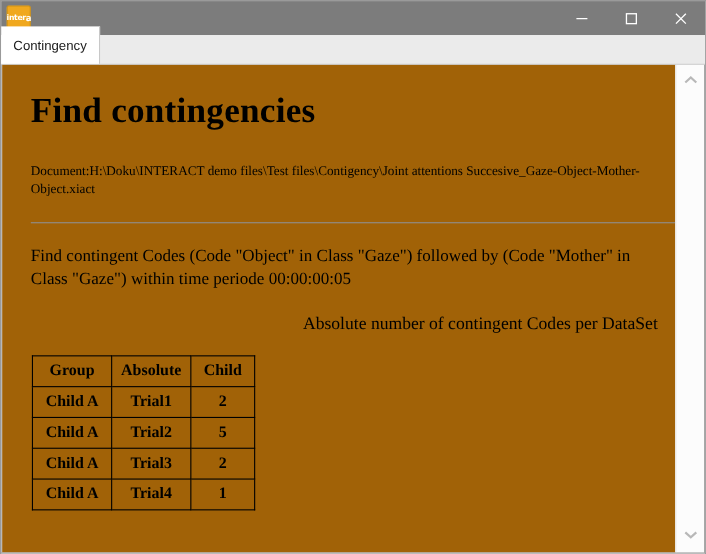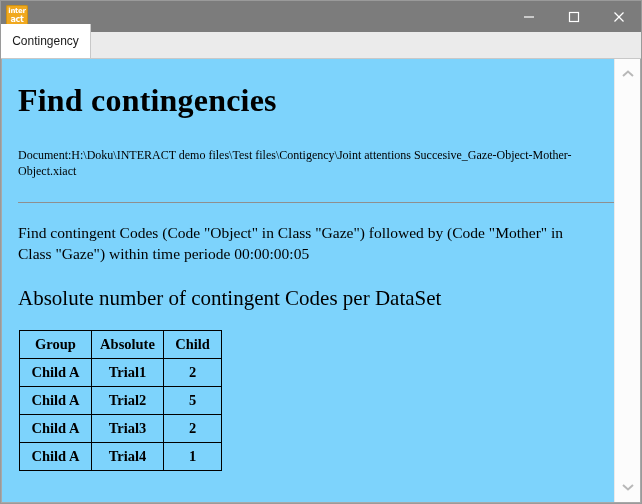--- a/index.html
+++ b/index.html
@@ -36,23 +36,21 @@
   .app-logo {
     position: absolute;
     left: 5px;
     top: 4px;
     width: 22px;
     height: 22px;
     background: #f0a81e;
     border-radius: 2px;
     box-shadow: 0 0 0 1px rgba(150,110,10,0.4) inset;
     display: flex;
-    flex-direction: column;
-    align-items: center;
-    justify-content: center;
+    align-items: center;
     line-height: 1;
     overflow: hidden;
   }
   .app-logo .logo-l1 {
     font-size: 7px;
     font-weight: bold;
     color: #ffffff;
     letter-spacing: -0.3px;
     font-family: "DejaVu Sans", sans-serif;
   }
@@ -107,25 +105,25 @@
     box-sizing: border-box;
     margin: 0;
     border: 1px solid #a8a8a8;
     border-top: none;
     background: #ffffff;
     display: flex;
   }
   .doc {
     flex: 1 1 auto;
     box-sizing: border-box;
-    padding: 14px 16px 0 16px;
+    padding: 14px 16px 0 26px;
     overflow: hidden;
     font-family: "Liberation Serif", serif;
     color: #000000;
-    background: #7dd3fc;
+    background: #a16207;
   }
 
   .doc h1 {
     margin: 0 0 0 0;
     padding: 10px 0 2px 0;
     font-family: "Liberation Serif", serif;
     font-weight: bold;
     font-size: 32px;
     line-height: 1.1;
     letter-spacing: 0.2px;
@@ -149,22 +147,23 @@
 
   .doc-desc {
     margin: 20px 0 0 0;
     font-size: 15.5px;
     line-height: 1.35;
     max-width: 585px;
   }
 
   .doc-subtitle {
     margin: 20px 0 0 0;
-    font-size: 21px;
+    font-size: 16px;
     line-height: 1.3;
+    text-align: right;
   }
 
   
   table.result {
     margin: 18px 0 0 1px;
     border-collapse: collapse;
     font-family: "Liberation Serif", serif;
   }
   table.result td, table.result th {
     border: 1px solid #000000;

